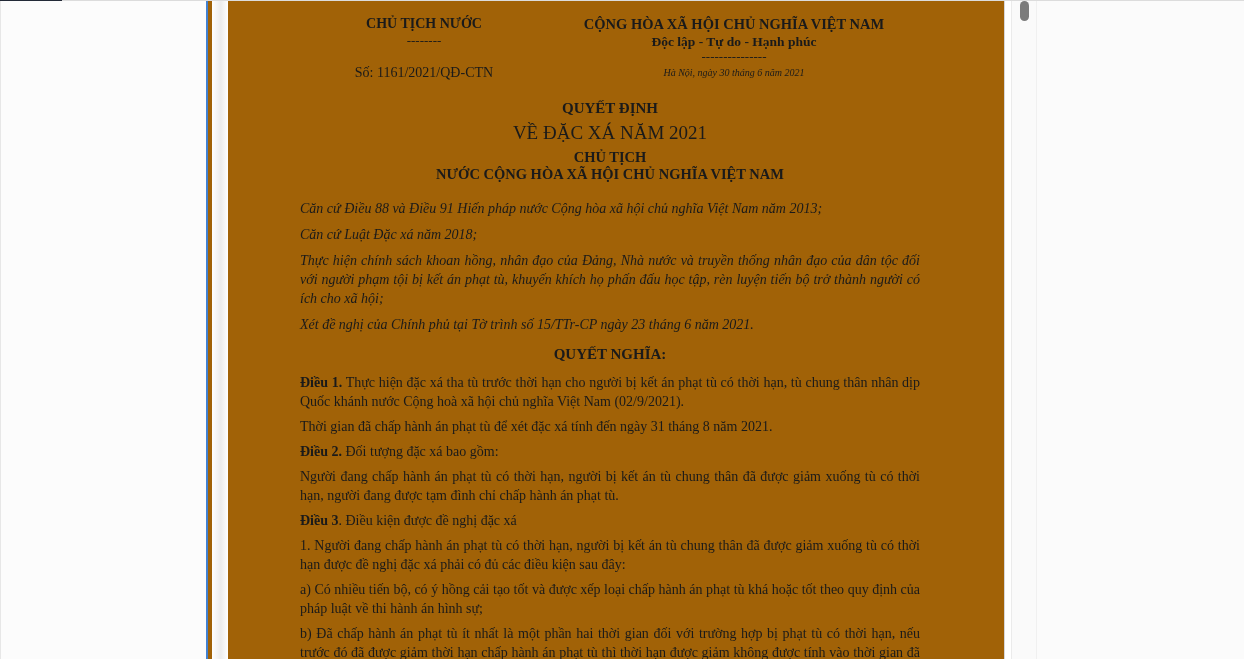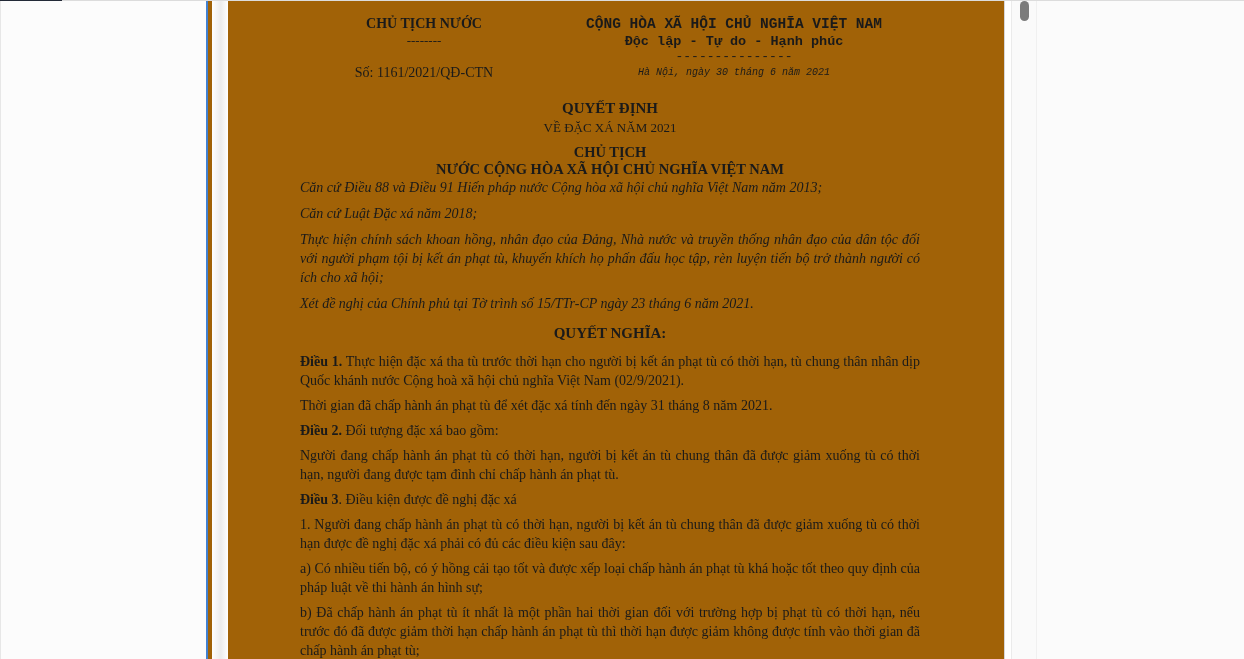--- a/index.html
+++ b/index.html
@@ -29,35 +29,35 @@
   .scroll-track { position:absolute; top:1px; left:1011px; width:26px; height:658px;
                   background:#fafafa; border-left:1px solid #ebebeb; border-right:1px solid #f0f0f0; box-sizing:border-box; }
   .scroll-thumb { position:absolute; top:0; left:8px; width:9px; height:20px;
                   background:#7b7b7b; border-radius:5px; }
 
   
   .content { position:absolute; top:0; left:92px; width:620px; padding-top:14px; }
 
   .doc-header { display:flex; }
   .hcol-left  { width:40%; text-align:center; }
-  .hcol-right { width:60%; text-align:center;font-family:Liberation Mono, monospace; }
+  .hcol-right { width:60%; text-align:center; }
   .issuer     { font-weight:bold; font-size:14px; line-height:18px; }
   .sep-left   { font-size:13px; line-height:16px; }
   .doc-number { font-size:14px; line-height:18px; margin-top:15px; }
   .national   { font-weight:bold; font-size:14.5px; line-height:18px; }
   .motto      { font-weight:bold; font-size:13.5px; line-height:16px; margin-top:1px; }
   .sep-right  { font-size:13px; line-height:13px; }
   .place-date { font-style:italic; font-size:10px; line-height:18px; margin-top:1px; }
 
   .doc-title  { text-align:center; margin-top:16px; }
   .t-type     { font-weight:bold; font-size:15px; line-height:20px; }
-  .t-subject  { font-size:13px; line-height:19px; }
+  .t-subject  { font-size:19px; line-height:19px; margin-top:5px; }
   .t-authority{ font-weight:bold; font-size:14.5px; line-height:17px; margin-top:7px; }
 
-  .preamble   { margin-top:0; }
+  .preamble   { margin-top:16px; }
   .preamble p { font-style:italic; font-size:14px; line-height:19px; text-align:justify; margin:0 0 7px 0; }
 
   .decree-heading { text-align:center; font-weight:bold; font-size:15px; line-height:20px; margin:10px 0 9px 0; }
 
   .doc-body p { font-size:14px; line-height:19px; text-align:justify; margin:0 0 6px 0; }
   .doc-body b { font-weight:bold; }
 </style>
 </head>
 <body>
 

